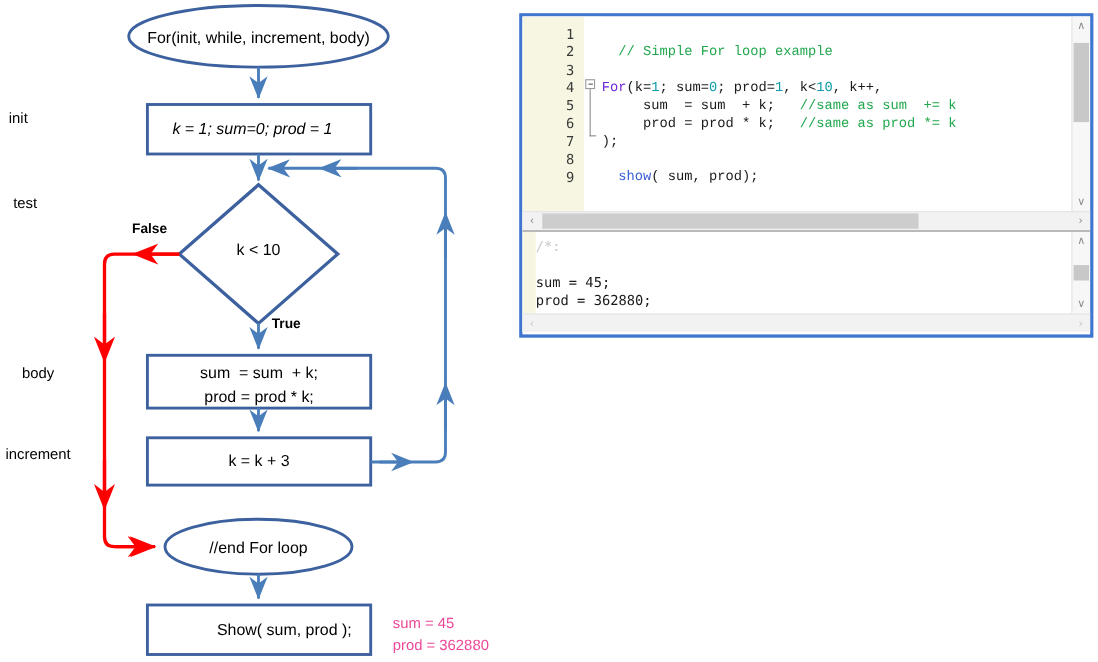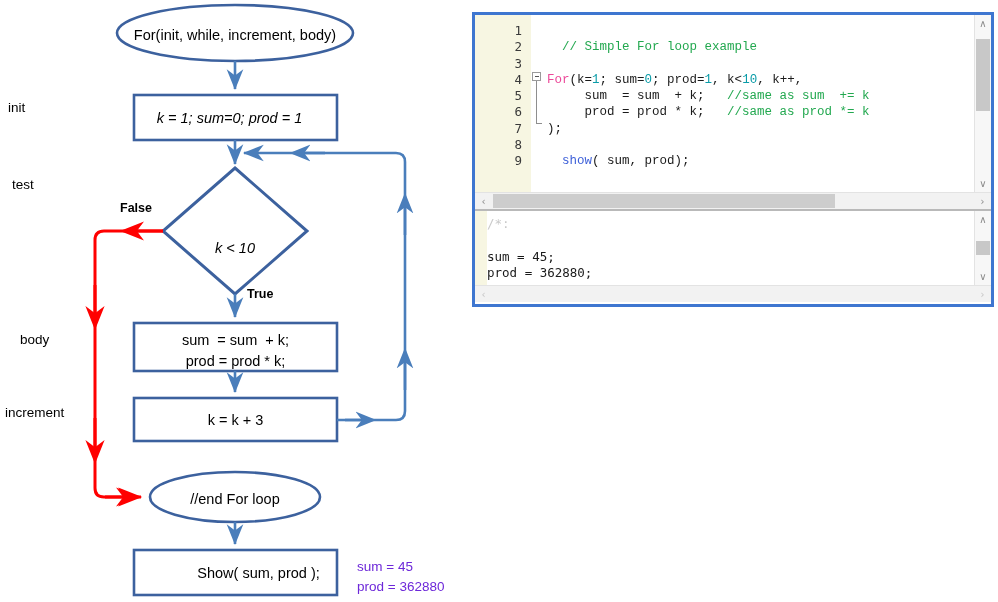--- a/index.html
+++ b/index.html
@@ -42,21 +42,21 @@
     text-align: center;
     white-space: pre;
     line-height: 1.45;
     pointer-events: none;
   }
 
   .result-text {
     position: absolute;
     font-family: "Liberation Sans", sans-serif;
     font-size: 13.5px;
-    color: #6d28d9;
+    color: #ec4899;
     white-space: pre;
     line-height: 1.5;
   }
 
   
   #editor-window {
     position: absolute;
     left: 472px;
     top: 12px;
     width: 522px;
@@ -150,21 +150,21 @@
     padding-top: 8px;
     font-family: Liberation Mono, monospace;
     font-size: 12.5px;
     line-height: 16.3px;
     white-space: pre;
     color: #1a1a1a;
     overflow: hidden;
   }
 
   .tok-cmt { color: #22a84f; }
-  .tok-kw  { color: #ec4899; }
+  .tok-kw  { color: #6d28d9; }
   .tok-num { color: #0a9ca8; }
   .tok-fn  { color: #3b5ed8; }
   .tok-pl  { color: #1a1a1a; }
 
   
   .vscroll {
     position: absolute;
     right: 0;
     top: 0;
     bottom: 0;
@@ -303,21 +303,21 @@
   <line x1="163" y1="231" x2="132" y2="231" stroke="#ff0000" stroke-width="3" marker-end="url(#ah-red-mid)"></line>
   <line x1="95" y1="285" x2="95" y2="318" stroke="#ff0000" stroke-width="3" marker-end="url(#ah-red-mid)"></line>
   <line x1="95" y1="418" x2="95" y2="452" stroke="#ff0000" stroke-width="3" marker-end="url(#ah-red-mid)"></line>
   <line x1="105" y1="497" x2="128" y2="497" stroke="#ff0000" stroke-width="3" marker-end="url(#ah-red-mid)"></line>
 </svg>
 
 <div class="node-text" style="left:117px; top:25px; width:236px;">For(init, while, increment, body)</div>
 
 <div class="node-text" style="left:128px; top:108px; width:203px;font-style:italic;">k = 1; sum=0; prod = 1</div>
 
-<div class="node-text" style="left:185px; top:238px; width:100px;font-style:italic;">k &lt; 10</div>
+<div class="node-text" style="left:185px; top:218px; width:100px;">k &lt; 10</div>
 
 <div class="node-text" style="left:134px; top:330px; width:203px;">sum  = sum  + k;
 prod = prod * k;</div>
 
 <div class="node-text" style="left:134px; top:410px; width:203px;">k = k + 3</div>
 
 <div class="node-text" style="left:150px; top:489px; width:170px;">//end For loop</div>
 
 <div class="node-text" style="left:134px; top:563px; width:203px;margin-left:23px;">Show( sum, prod );</div>
 

